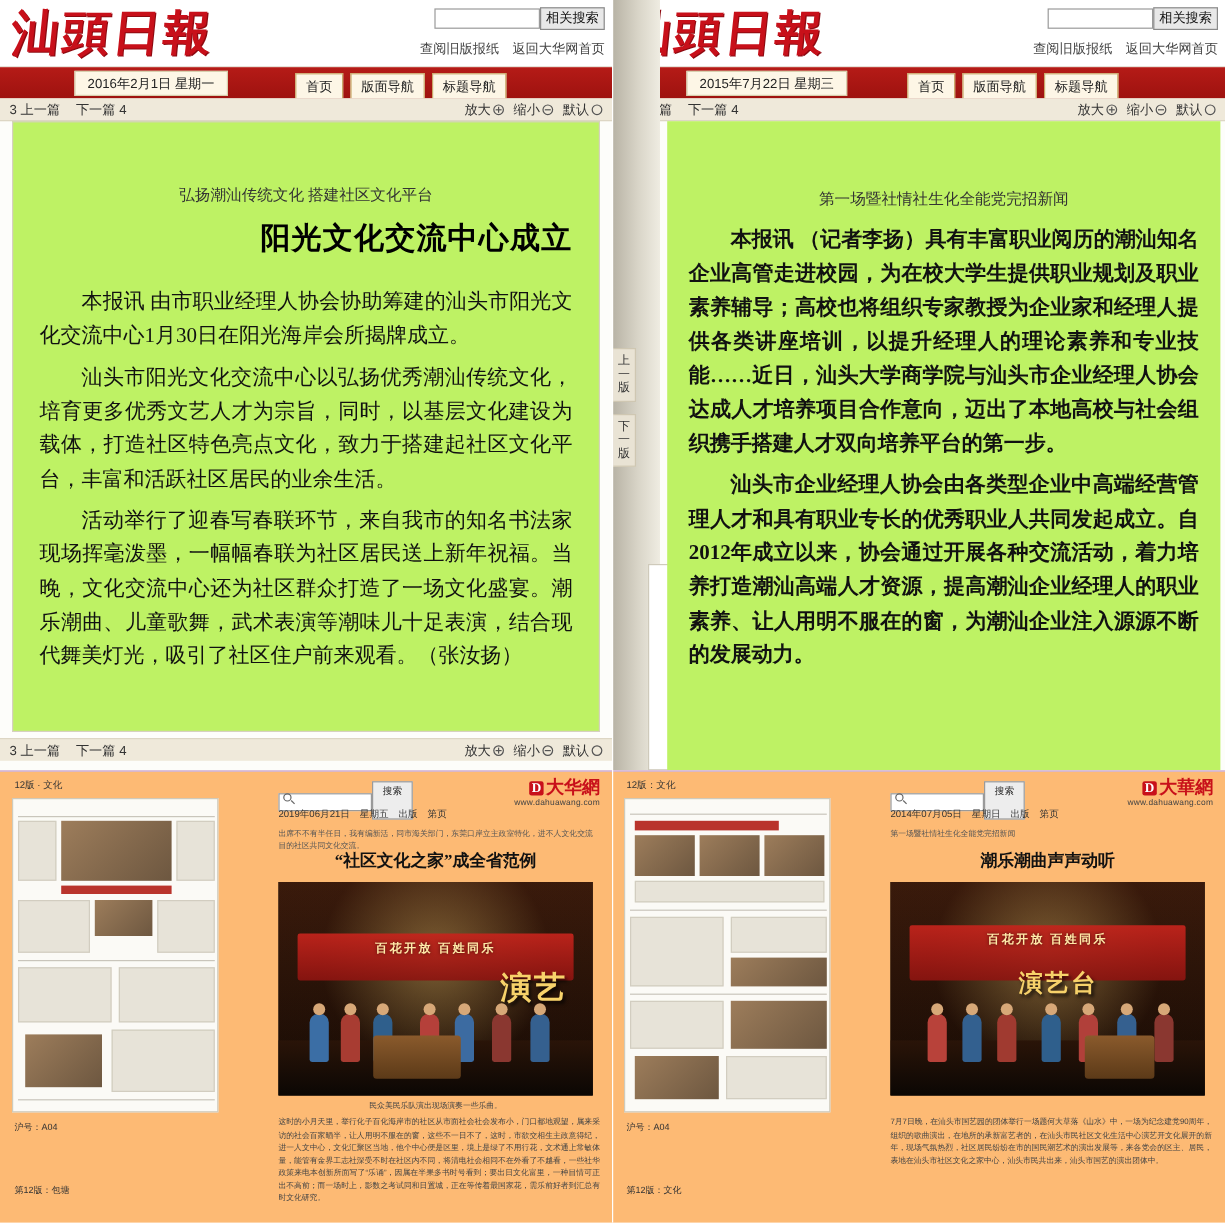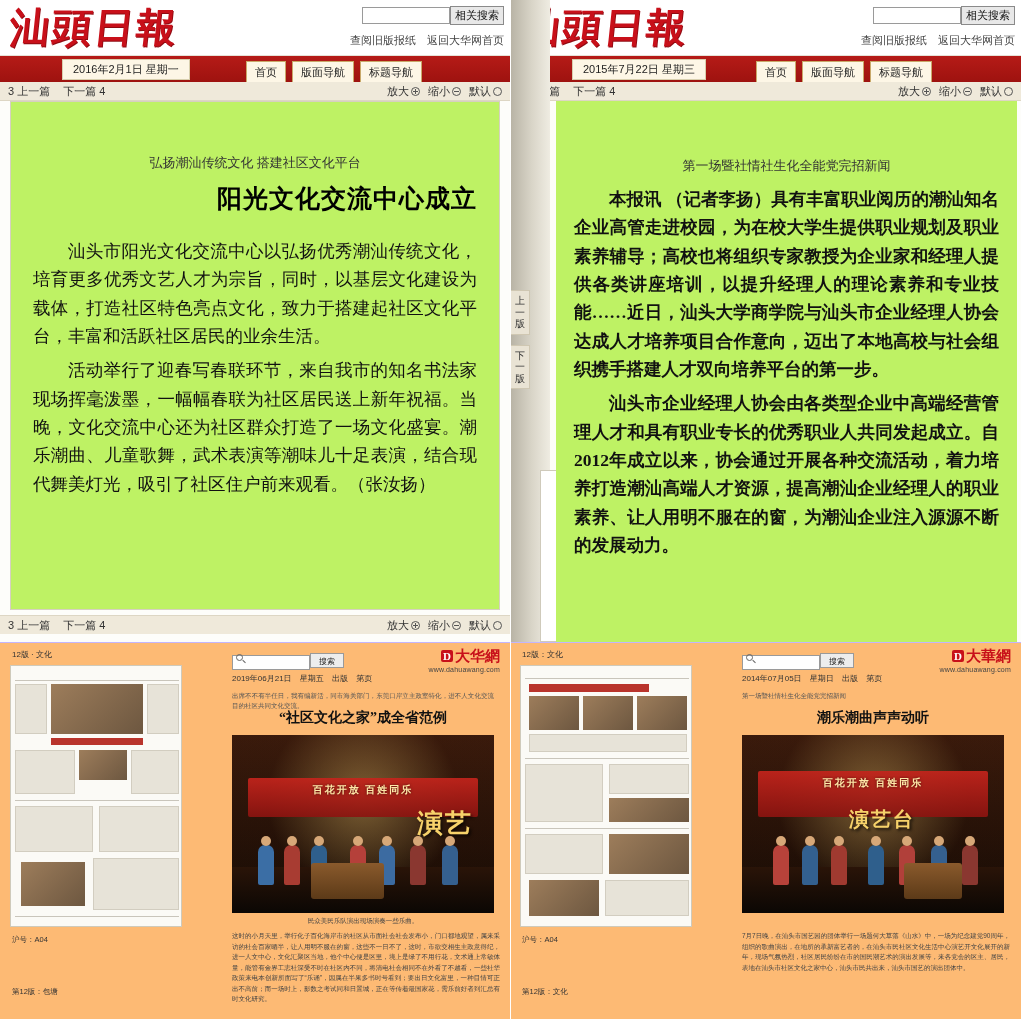--- a/index.html
+++ b/index.html
@@ -269,21 +269,21 @@
     border: 1.2px solid #666;
     border-radius: 50%;
   }
   .tp-mag::after {
     content: ""; position: absolute;
     width: 4px; height: 1.2px; background: #666;
     transform: rotate(45deg);
     left: 5px; top: 6px;
   }
   .tp-search-btn {
-    width: 34px; height: 15px;
+    width: 34px; height: 32px;
     background: #ededed;
     border: 1px solid #9a9a9a;
     font-size: 8px;
     color: #222;
     line-height: 15px;
     text-align: center;
     cursor: pointer;
   }
   .tp-brand {
     position: absolute;
@@ -513,20 +513,21 @@
           <span><span>放大</span><i class="circ plus"></i></span>
           <span><span>缩小</span><i class="circ minus"></i></span>
           <span><span>默认</span><i class="circ"></i></span>
         </div>
       </div>
 
       <div class="article-frame">
         <div class="article-body">
           <div class="kicker">弘扬潮汕传统文化 搭建社区文化平台</div>
           <div class="headline">阳光文化交流中心成立</div>
+          <p class="para">本报讯 由市职业经理人协会协助筹建的汕头市阳光文化交流中心1月30日在阳光海岸会所揭牌成立。</p>
           <p class="para">汕头市阳光文化交流中心以弘扬优秀潮汕传统文化，培育更多优秀文艺人才为宗旨，同时，以基层文化建设为载体，打造社区特色亮点文化，致力于搭建起社区文化平台，丰富和活跃社区居民的业余生活。</p>
           <p class="para">活动举行了迎春写春联环节，来自我市的知名书法家现场挥毫泼墨，一幅幅春联为社区居民送上新年祝福。当晚，文化交流中心还为社区群众打造了一场文化盛宴。潮乐潮曲、儿童歌舞，武术表演等潮味儿十足表演，结合现代舞美灯光，吸引了社区住户前来观看。（张汝扬）</p>
         </div>
       </div>
 
       <div class="toolbar bottom" style="position:absolute;left:0;right:0;bottom:8px;">
         <div class="tool-left">
           <span>3 上一篇</span>
           <span>下一篇 4</span>
         </div>

